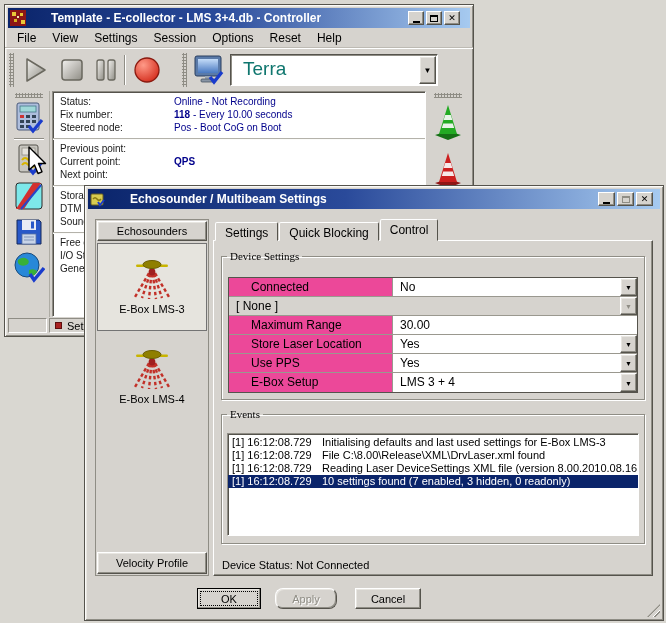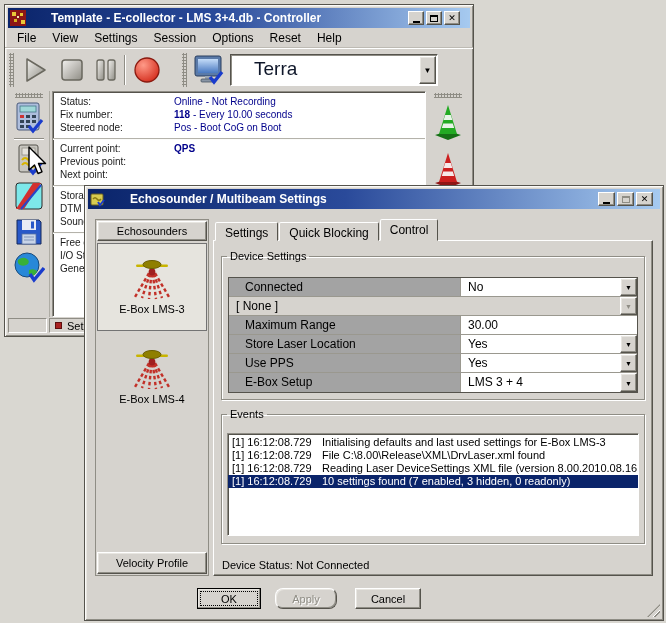--- a/index.html
+++ b/index.html
@@ -29,21 +29,21 @@
   
   #main-window{left:4px;top:4px;width:470px;height:333px;z-index:1;}
   .menubar{height:20px;display:flex;align-items:center;font-size:12px;color:#000;padding-left:4px;
     border-bottom:1px solid #bdbab3;}
   .menu-item{padding:2px 8px;}
   .toolbar{height:43px;display:flex;align-items:center;border-top:1px solid #fff;padding:0 4px;}
   .tbicon{display:flex;align-items:center;justify-content:center;}
   .tsep{width:2px;height:30px;border-left:1px solid #8f8d85;border-right:1px solid #fff;margin:0 6px;}
   .combo{position:relative;width:208px;height:32px;background:#fff;border:1px solid;
     border-color:#55534c #fff #fff #55534c;box-shadow:inset 1px 1px 0 #8f8d85;}
-  .combo .cval{position:absolute;left:23px;top:3px;font-size:19px;color:#0f172a;}
+  .combo .cval{position:absolute;left:12px;top:3px;font-size:19px;color:#0f766e;}
   .combo .cbtn{position:absolute;right:1px;top:1px;bottom:1px;width:17px;display:flex;align-items:center;
     justify-content:center;font-size:8px;color:#000;}
   .main-body{position:absolute;top:86px;left:3px;right:3px;bottom:19px;display:flex;}
   .iconbar{width:42px;display:flex;flex-direction:column;align-items:center;border-right:1px solid #aeaca4;}
   .sideicon{width:34px;height:34px;display:flex;align-items:center;justify-content:center;margin:1px 0;}
   .isep{width:30px;height:2px;border-top:1px solid #8f8d85;border-bottom:1px solid #fff;margin:2px 0;}
   .status-panel{flex:1;margin-left:2px;background:#fff;border:1px solid;border-color:#8f8d85 #fff #fff #8f8d85;
     box-shadow:inset 1px 1px 0 #55534c;overflow:hidden;padding-top:4px;}
   .srow{display:flex;height:13px;font-size:10px;padding-left:7px;white-space:nowrap;gap:24px;}
   .slabel{width:90px;color:#1a1a1a;flex:none;}
@@ -71,27 +71,27 @@
     font-size:11px;flex:none;}
   .tabarea{position:absolute;left:128px;right:10px;top:33px;bottom:44px;}
   .tabstrip{position:relative;height:22px;display:flex;align-items:flex-end;padding-left:2px;z-index:2;}
   .tab{height:19px;padding:3px 9px 0 9px;font-size:12px;background:#d6d3ce;border:1px solid;
     border-color:#fff #55534c transparent #fff;border-radius:2px 2px 0 0;margin-right:1px;}
   .tab.active{height:22px;position:relative;z-index:3;box-shadow:0 1px 0 #d6d3ce;}
   .tabpanel{position:absolute;left:0;right:0;top:21px;bottom:0;background:#d6d3ce;border:1px solid;
     border-color:#fff #55534c #55534c #fff;box-shadow:inset -1px -1px 0 #8f8d85;z-index:1;}
   fieldset{position:absolute;left:7px;right:7px;margin:0;padding:0;border:1px solid #8f8d85;
     box-shadow:inset 1px 1px 0 #fff,1px 1px 0 #fff;}
-  fieldset legend{font-size:11px;padding:0 3px;margin-left:5px;}
+  fieldset legend{font-size:11px;padding:0 3px;margin-left:5px;font-family:Liberation Serif, serif;}
   .fs-ds{top:9px;height:150px;}
   .fs-ev{top:167px;height:136px;}
   .dtable{position:absolute;left:6px;right:6px;top:15px;border:1px solid #55534c;}
   .drow{display:flex;height:19px;border-bottom:1px solid #9a988f;font-size:12px;}
   .drow:last-child{border-bottom:none;}
-  .dlabel{width:232px;flex:none;background:#a3a3a3;border-right:1px solid #9a988f;padding:2px 0 0 16px;color:#000;}
+  .dlabel{width:164px;flex:none;background:#ec4899;border-right:1px solid #9a988f;padding:2px 0 0 22px;color:#000;}
   .dval{flex:1;background:#fff;padding:2px 0 0 7px;position:relative;color:#000;}
   .dval.disabled{background:#d6d3ce;}
   .carrow{position:absolute;right:0;top:0;bottom:0;width:17px;display:flex;align-items:center;
     justify-content:center;font-size:7px;color:#000;padding-top:1px;}
   .carrow.disabled{color:#8f8d85;}
   .evlist{position:absolute;left:5px;right:5px;top:13px;bottom:7px;background:#fff;border:1px solid;
     border-color:#8f8d85 #fff #fff #8f8d85;box-shadow:inset 1px 1px 0 #55534c;overflow:hidden;
     padding-top:2px;font-size:11px;}
   .evt{display:flex;height:13px;padding-left:4px;white-space:nowrap;color:#000;}
   .evt .ts{width:90px;flex:none;}
@@ -279,26 +279,26 @@
               <span class="sval"><b>118</b><span> - Every 10.00 seconds</span></span>
             </div>
           <div class="srow">
               <span class="slabel">Steered node:</span>
               <span class="sval"><b></b><span>Pos - Boot CoG on Boot</span></span>
             </div>
         </div>
         <div class="hsep"></div>
         <div class="sgroup">
           <div class="srow">
+              <span class="slabel">Previous point:</span>
+              <span class="sval"><b></b><span></span></span>
+            </div>
+          <div class="srow">
               <span class="slabel">Current point:</span>
               <span class="sval"><b>QPS</b><span></span></span>
-            </div>
-          <div class="srow">
-              <span class="slabel">Previous point:</span>
-              <span class="sval"><b></b><span></span></span>
             </div>
           <div class="srow">
               <span class="slabel">Next point:</span>
             </div>
         </div>
         <div class="hsep"></div>
         <div class="sgroup">
           <div class="srow">
               <span class="slabel">Storag</span>
             </div>

